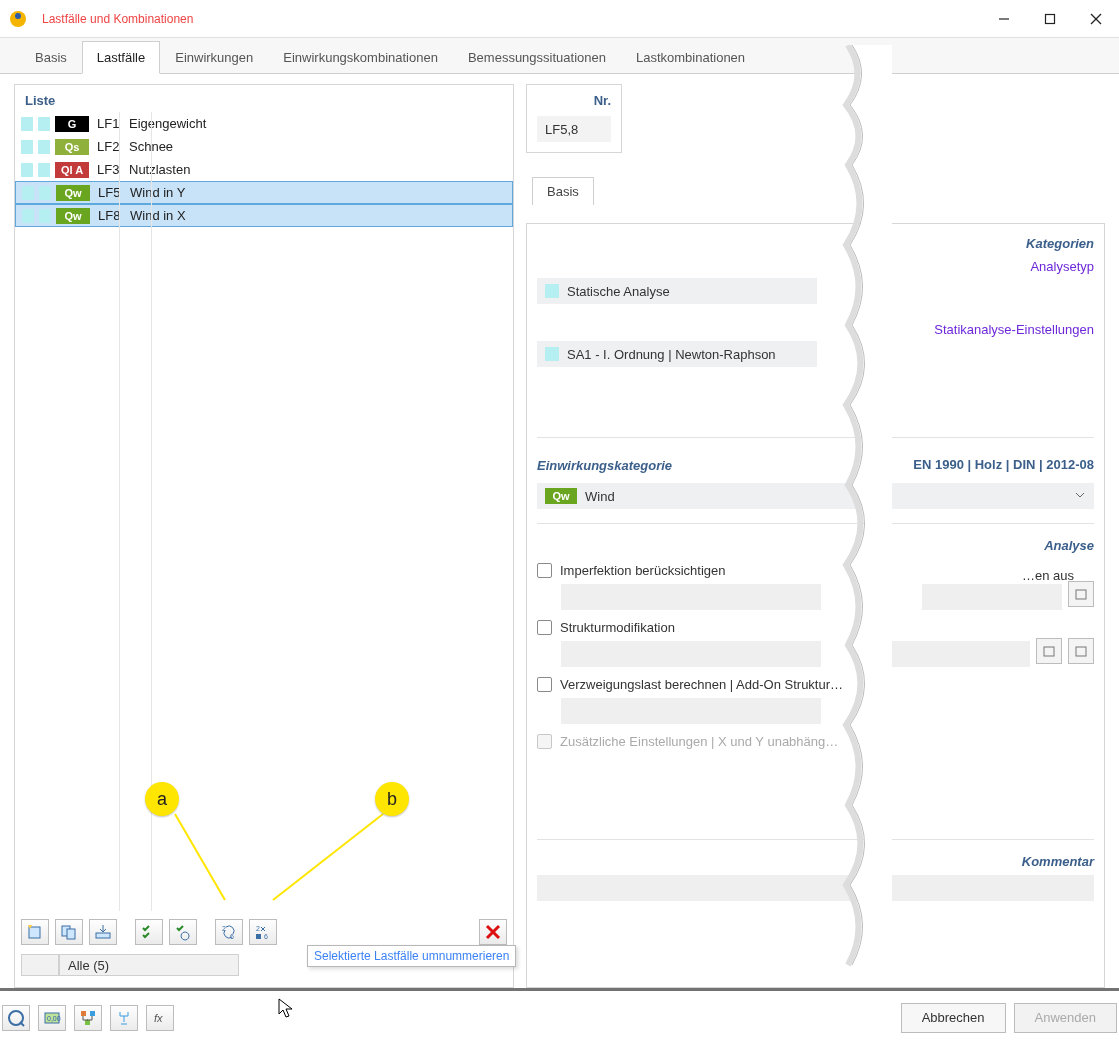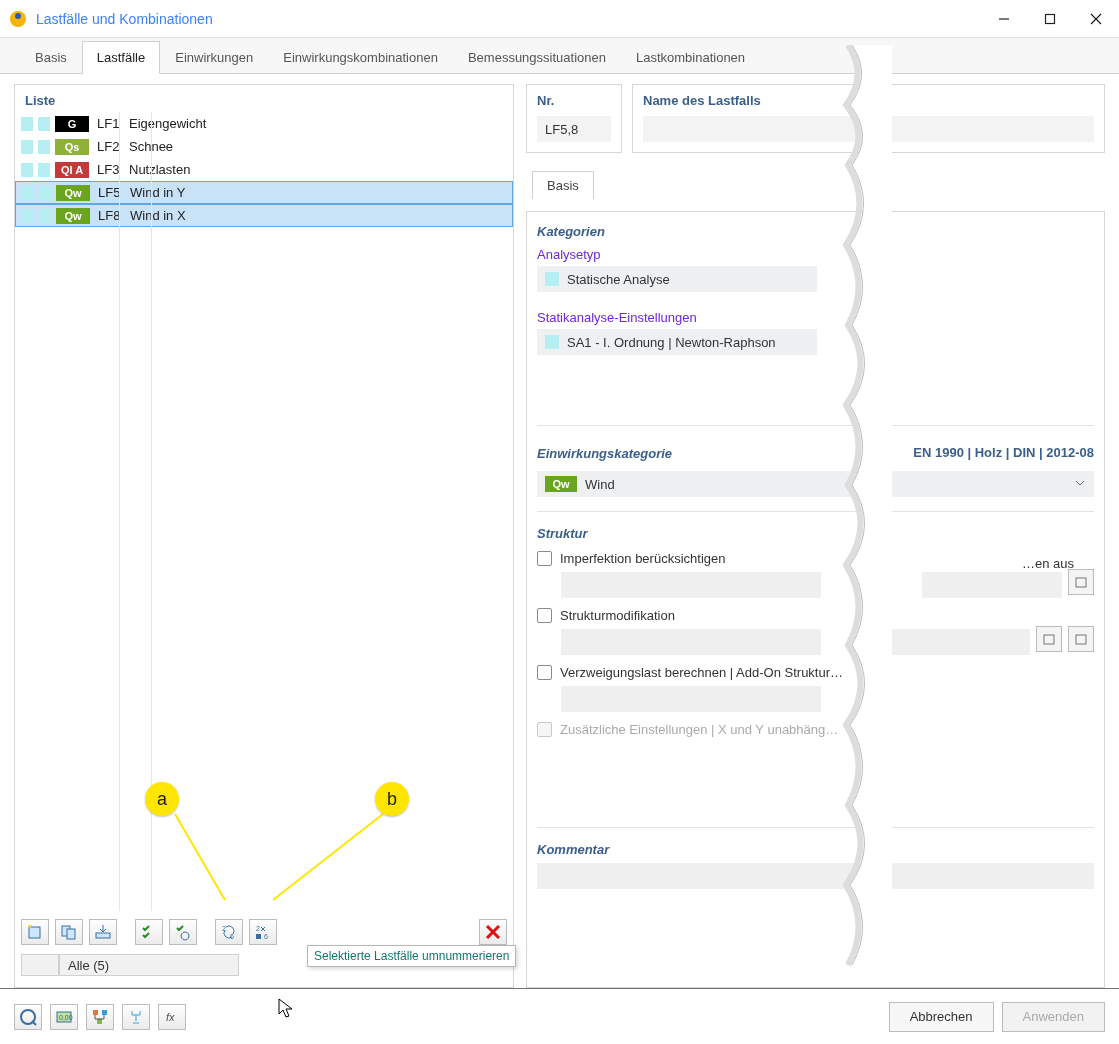--- a/index.html
+++ b/index.html
@@ -1,53 +1,53 @@
 <!DOCTYPE html>
 <html><head>
 <meta charset="utf-8">
 <style>
   * { box-sizing: border-box; }
   html,body { margin:0; padding:0; font-family: "Segoe UI", Tahoma, sans-serif; font-size:13px; color:#333; background:#fff; }
   .window { position:relative; width:1119px; height:1044px; background:#fff; }
   
   .titlebar { height:38px; display:flex; align-items:center; padding:0 0 0 8px; border-bottom:1px solid #e0e0e0; }
   .titlebar .app-icon { width:20px; height:20px; margin-right:8px; }
-  .titlebar .title { flex:0 0 auto; font-size:14px; color:#3b82f6; }
+  .titlebar .title { flex:0 0 auto; font-size:12px; color:#ef4444;margin-left:6px; }
   .titlebar .spacer { flex:1; }
   .winbtn { width:46px; height:38px; display:flex; align-items:center; justify-content:center; }
   .winbtn svg { width:12px; height:12px; stroke:#222; fill:none; stroke-width:1.2; }
   
   .tabstrip { height:36px; display:flex; align-items:flex-end; padding:4px 0 0 20px; background:#f7f7f7; border-bottom:1px solid #cfcfcf; gap:0; }
   .tab { padding:8px 14px 8px 14px; font-size:13px; color:#555; border:1px solid transparent; border-bottom:none; cursor:default; }
   .tab.active { background:#fff; border-color:#cfcfcf; border-bottom:1px solid #fff; margin-bottom:-1px; color:#222; }
   
   .content { position:absolute; top:74px; left:0; right:0; bottom:56px; padding:10px 14px 0 14px; display:flex; gap:12px; }
   .panel-left { width:500px; border:1px solid #d6d6d6; background:#fff; display:flex; flex-direction:column;justify-content:flex-end; }
-  .panel-right { flex:1; display:flex; flex-direction:column; gap:12px; position:relative; }
+  .panel-right { flex:1; display:flex; flex-direction:column; gap:18px; position:relative;text-align:right; }
   .section-head { font-weight:600; color:#3b5f8a; font-size:13px; padding:8px 10px 4px 10px; }
   
   .list { flex:1; position:relative; overflow:hidden; }
   .row { display:flex; align-items:center; height:23px; padding:0 6px 0 6px; gap:4px; }
   .row.sel { background:#c8e2f7; border:1px solid #5ea8de; }
   .sq { width:12px; height:14px; margin-right:1px; }
   .sq.c1 { background:#b6eff2; }
   .sq.c2 { background:#b6eff2; }
   .badge { width:34px; height:16px; display:inline-flex; align-items:center; justify-content:center; color:#fff; font-size:11px; font-weight:600; }
   .lfid { width:32px; font-size:13px; color:#222; text-align:left; padding-left:4px;}
   .lfname { font-size:13px; color:#222; }
   .grid-vline { position:absolute; top:0; bottom:0; width:1px; background:#e6e6e6; }
   
   .left-bottom { padding:6px 6px 10px 6px; }
   .tbrow { display:flex; align-items:center; gap:6px; position:relative; height:30px;}
   .tbtn { width:28px; height:26px; border:1px solid #bcbcbc; background:linear-gradient(#fefefe,#ebebeb); display:flex; align-items:center; justify-content:center; }
   .tbtn svg { width:18px; height:18px; }
   .tbtn.red svg { stroke:#d11; }
   .filterbar { display:flex; align-items:center; height:24px; margin-top:6px;}
   .filterbar .seg { height:22px; background:#f1f1f1; border:1px solid #d0d0d0; }
-  .tooltip { position:absolute; left:286px; top:28px; background:#fff; border:1px solid #b7b7b7; padding:3px 6px; font-size:12px; color:#0f766e; white-space:nowrap; box-shadow:2px 2px 4px rgba(0,0,0,.15); z-index:30;}
+  .tooltip { position:absolute; left:286px; top:28px; background:#fff; border:1px solid #b7b7b7; padding:3px 6px; font-size:12px; color:#3b82f6; white-space:nowrap; box-shadow:2px 2px 4px rgba(0,0,0,.15); z-index:30;}
   
   .rrow { display:flex; gap:10px; }
   .box { border:1px solid #d6d6d6; background:#fff; }
   .label-sm { font-weight:600; color:#3b5f8a; font-size:13px; padding:8px 10px 2px 10px;}
   .input { height:26px; margin:6px 10px 10px 10px; background:#f3f3f3; display:flex; align-items:center; padding:0 8px; font-size:13px; color:#333; }
   .input.blank { background:#f3f3f3; }
   .subtabs { display:flex; padding:6px 6px 0 6px; }
   .subtab { padding:6px 14px; border:1px solid #cfcfcf; background:#fff; font-size:13px; color:#444; border-bottom:none;}
   .subbody { border:1px solid #d6d6d6; background:#fff; padding:6px 10px 10px 10px; flex:1; overflow:hidden; }
   .group-title { font-weight:600; color:#3b5f8a; font-size:13px; margin:6px 0 4px 0;font-style:italic;}
@@ -65,21 +65,21 @@
   .opt-input { height:26px; background:#efefef; margin:6px 0 0 24px; width:260px;}
   .aux-btn { width:26px; height:26px; border:1px solid #bcbcbc; background:#f4f4f4; display:inline-flex; align-items:center; justify-content:center;}
   .right-code { font-weight:600; color:#3b5f8a;}
   .right-col-text { position:absolute; right:20px; font-size:13px; color:#333;}
   
   .anno { position:absolute; width:34px; height:34px; border-radius:50%; background:#ffe600; display:flex; align-items:center; justify-content:center; font-size:18px; font-weight:500; color:#222; z-index:40; box-shadow:0 1px 2px rgba(0,0,0,.25);}
   .anno-line { position:absolute; z-index:20;}
   
   .torn { position:absolute; top:45px; bottom:60px; width:60px; left:832px; z-index:50; pointer-events:none;}
   
-  .footer { position:absolute; left:0; right:0; bottom:0; height:56px; border-top:1px solid #737373; display:flex; align-items:center; padding:0 14px; gap:8px; background:#fff;}
+  .footer { position:absolute; left:0; right:0; bottom:0; height:56px; border-top:3px solid #737373; display:flex; align-items:center; padding:0 2px; gap:8px; background:#fff;}
   .footer .spacer{flex:1;}
   .btn { height:30px; padding:0 20px; border:1px solid #bcbcbc; background:#f7f7f7; font-size:13px; color:#333; display:flex; align-items:center; }
   .btn.disabled { color:#aaa; background:#f2f2f2; }
   .cursor { position:absolute; width:16px; height:22px; z-index:60; left:278px; top:924px; }
 </style>
 </head>
 <body>
 
 <div class="window">
 
@@ -237,24 +237,20 @@
         </div>
       </div>
     </div>
 
     <div class="panel-right">
       <div class="rrow">
         <div class="box" style="width:96px;">
           <div class="label-sm">Nr.</div>
           <div class="input">LF5,8</div>
         </div>
-        <div class="box" style="flex:1;">
-          <div class="label-sm">Name des Lastfalls</div>
-          <div class="input blank"></div>
-        </div>
       </div>
 
       <div class="subtabs">
         <div class="subtab">Basis</div>
       </div>
       <div class="subbody">
 
         <div class="group-title">Kategorien</div>
         <div class="field-label">Analysetyp</div>
         <div class="dd">
@@ -275,21 +271,21 @@
         <div class="full-dd">
           <span class="bswatch">Qw</span>
           <span>Wind</span>
           <span class="chev"><svg width="12" height="12" viewBox="0 0 12 12">
                 <path d="M2 4 l4 4 4-4" stroke="#666" fill="none"></path>
               </svg></span>
         </div>
 
         <div class="sep"></div>
         <div style="position:relative;">
-          <div class="group-title">Struktur</div>
+          <div class="group-title">Analyse</div>
           <span class="right-col-text" style="top:30px;">…en aus</span>
 
           <div class="opt">
             <span class="cb"></span>
             <span class="opt-label">Imperfektion berücksichtigen</span>
           </div>
           <div style="display:flex; align-items:center;">
             <div class="opt-input"></div>
             <div style="flex:1"></div>
             <div class="opt-input" style="width:140px;margin-left:0;"></div>

